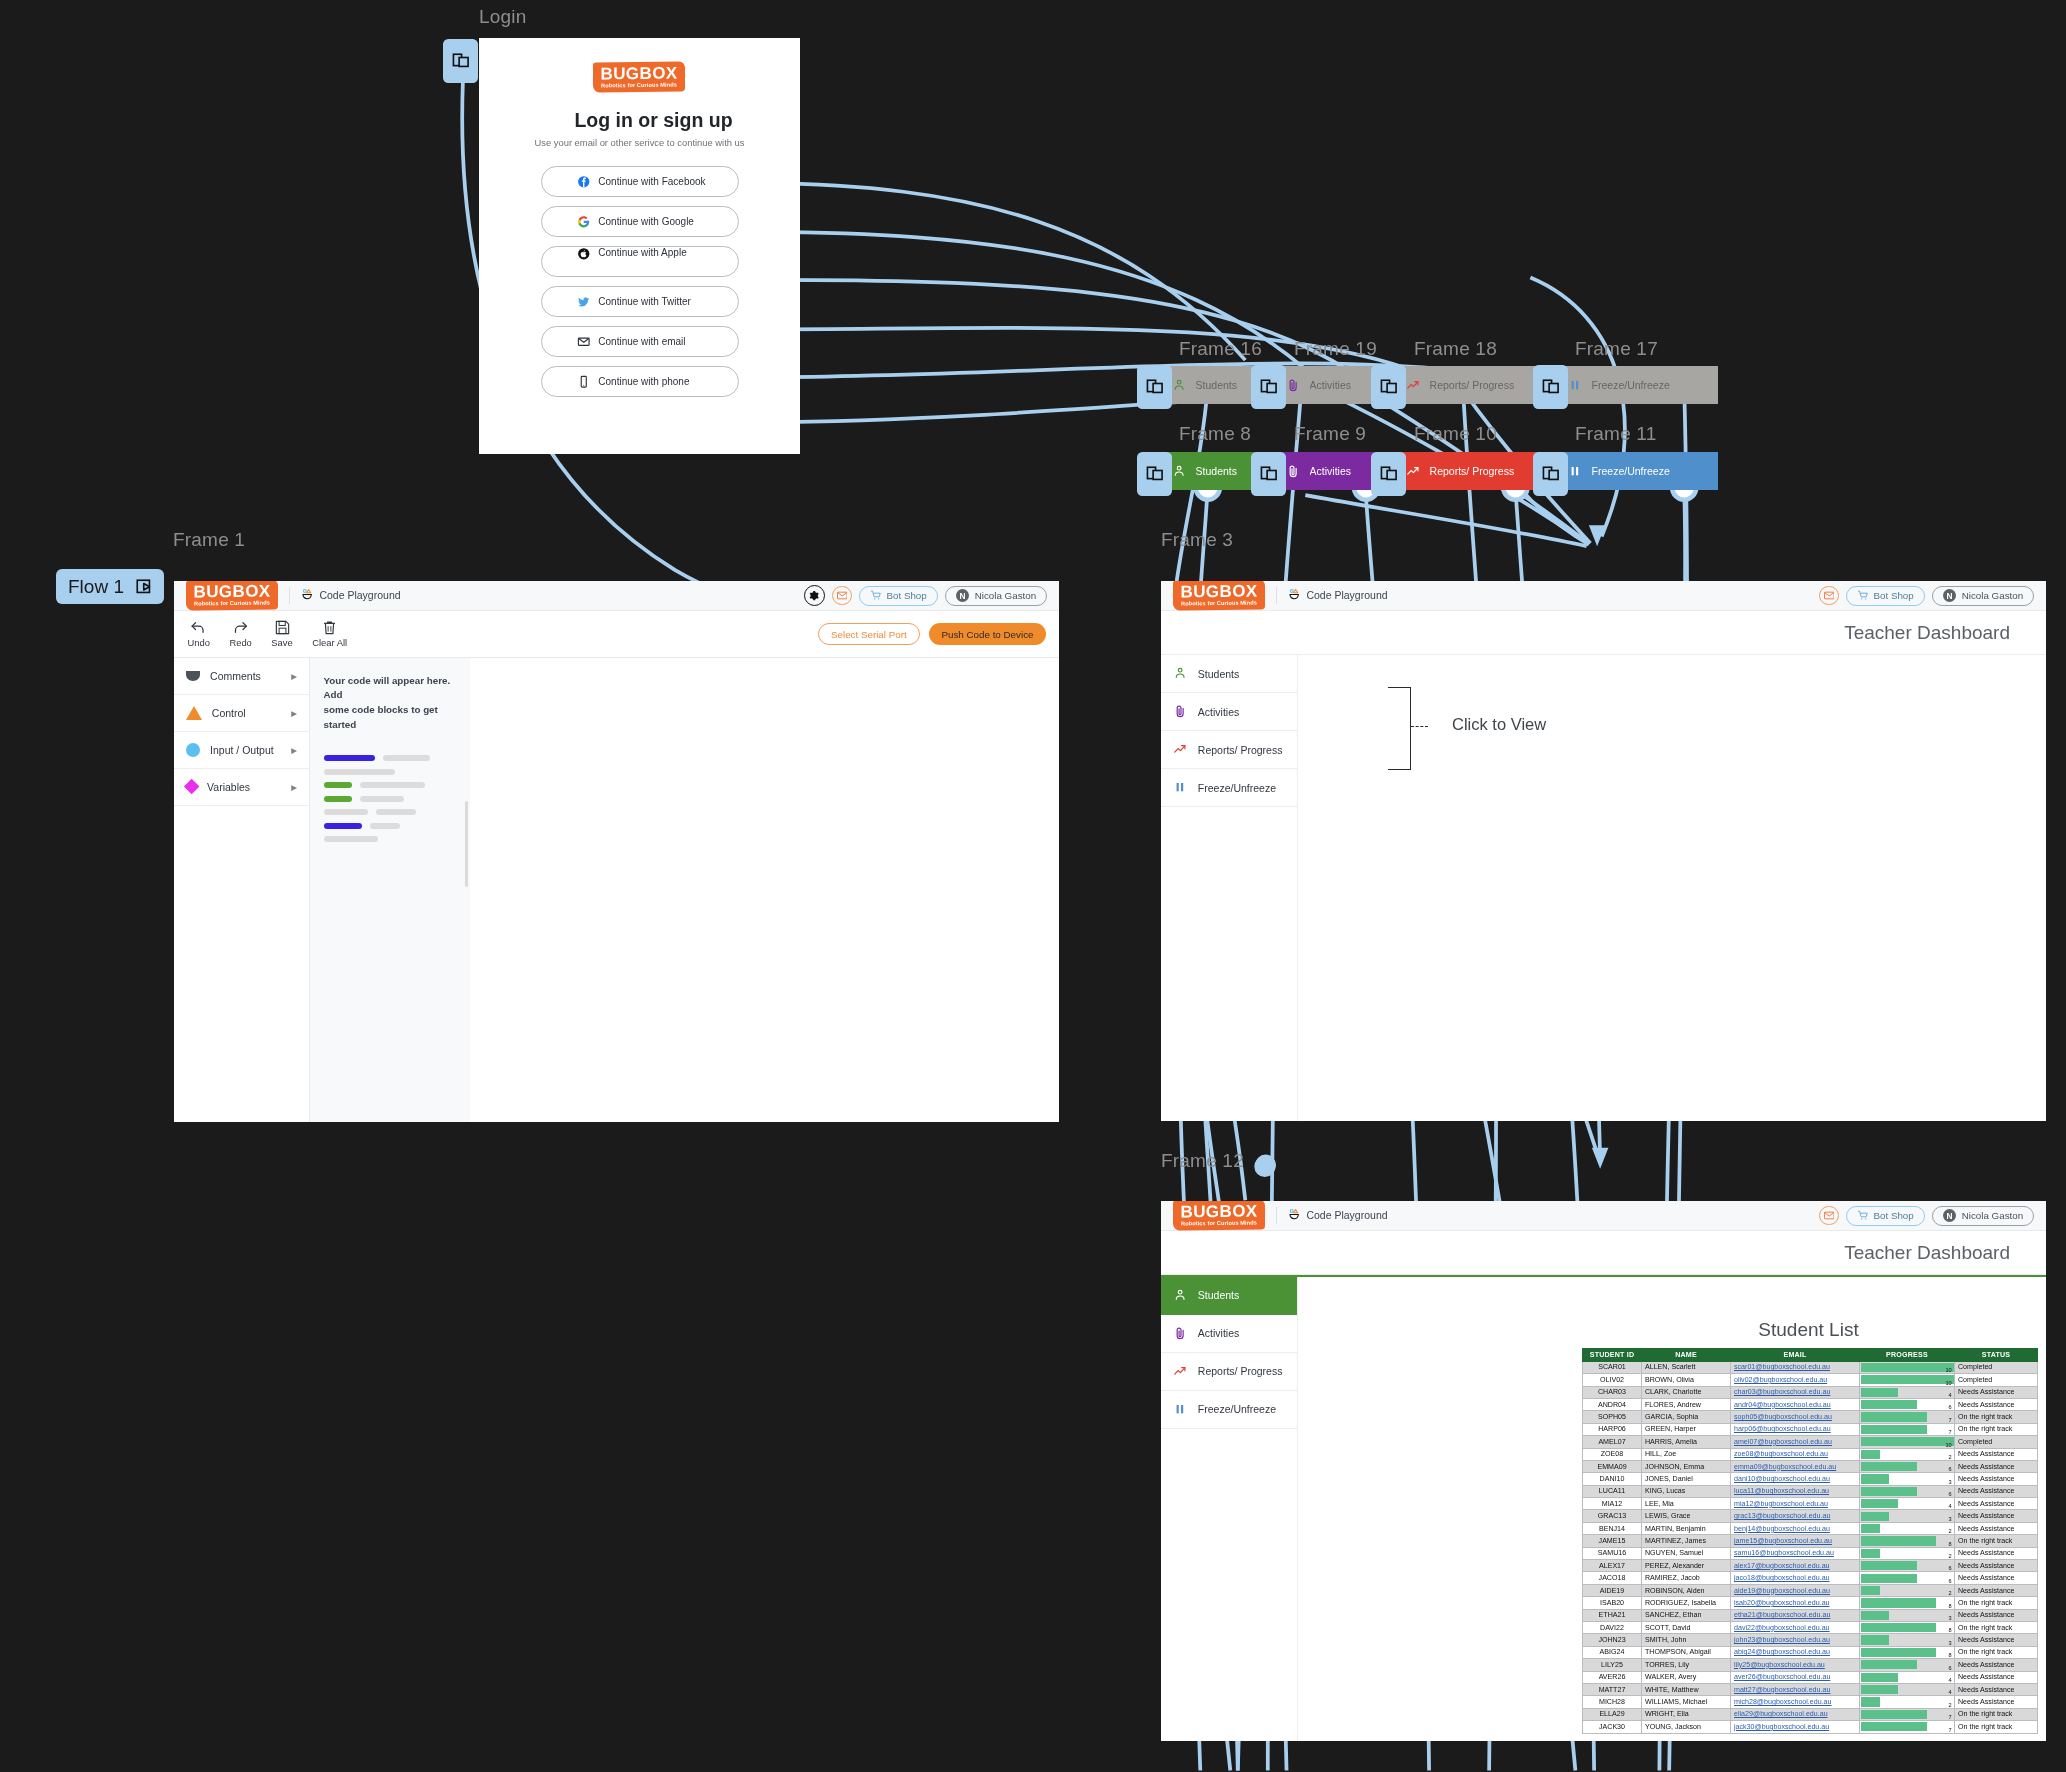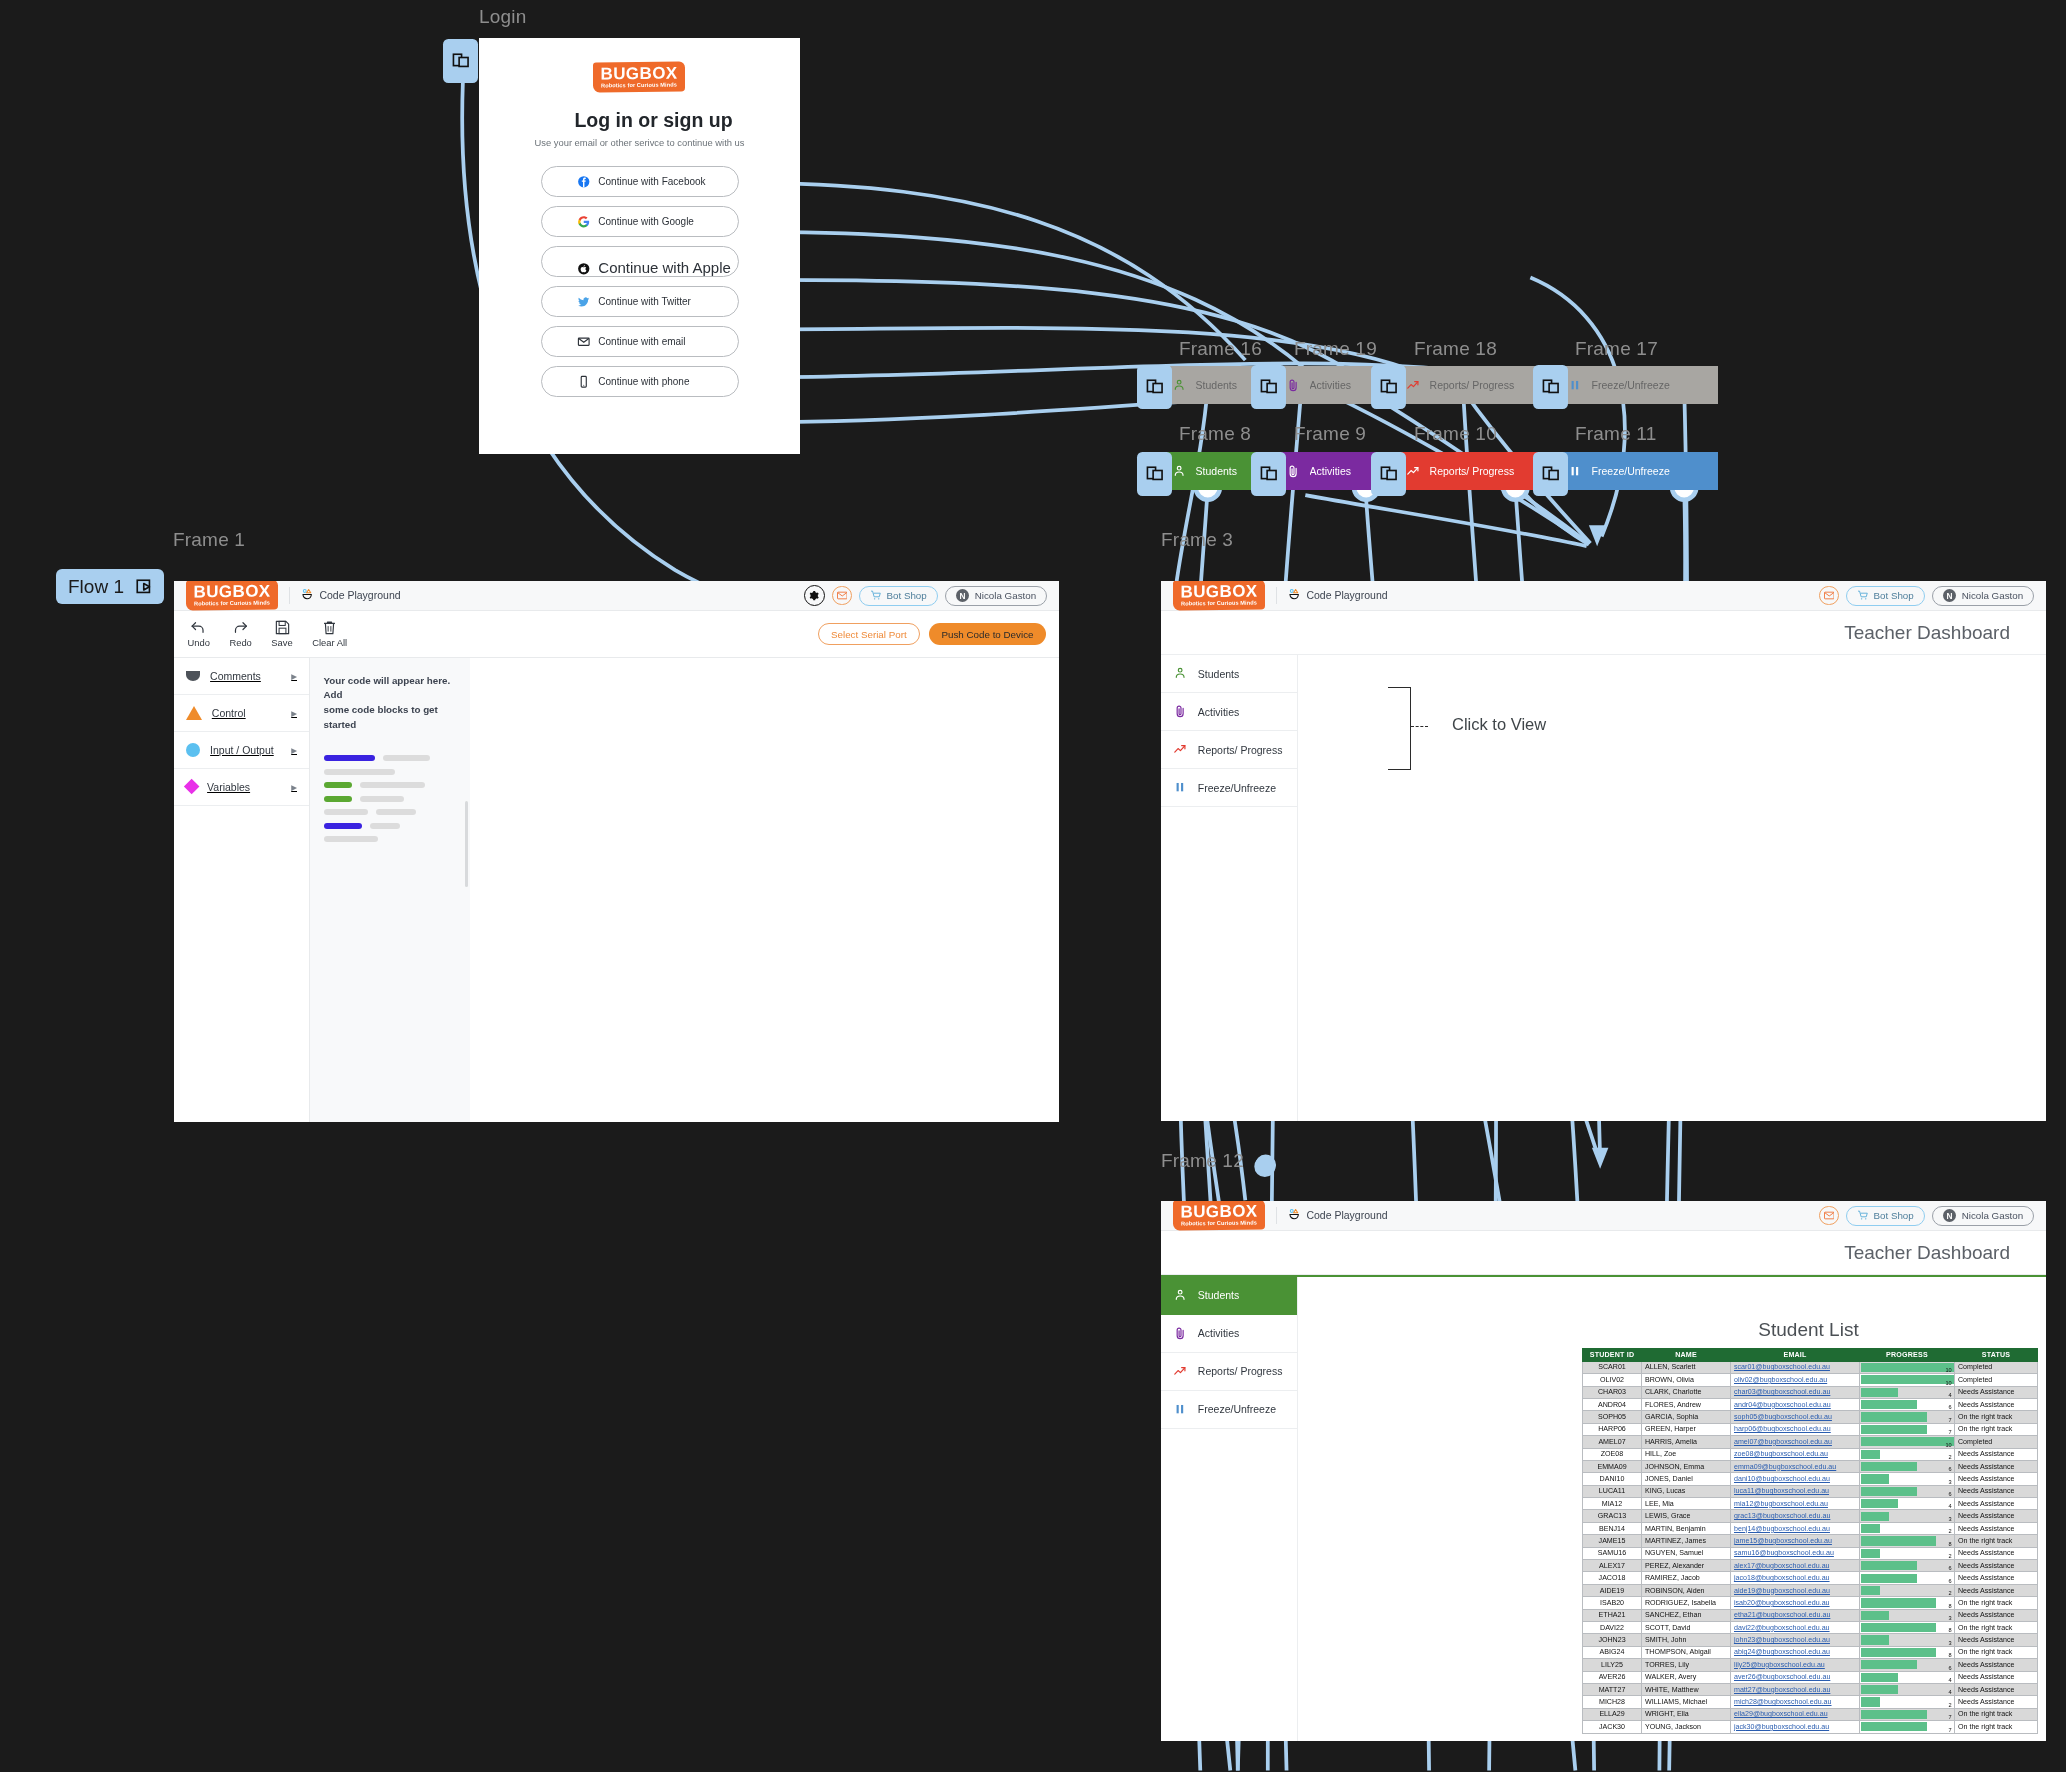--- a/index.html
+++ b/index.html
@@ -80,21 +80,21 @@
   .f1-actions { margin-left:auto; display:flex; align-items:center; gap:9.8px; }
   .btn-outline {
     height:22px; border-radius:12px; border:1px solid #f0a060; color:#ef8b3a;
     font-size:9.8px; display:flex; align-items:center; padding:0 12px;
   }
   .btn-solid {
     height:22px; border-radius:12px; background:#ef8b2a; color:#2b2b2b;
     font-size:9.8px; display:flex; align-items:center; padding:0 12px;
   }
   .f1-body { display:flex; height:465px; }
-  .f1-side { width:136px; border-right:0.8px solid #e8eaec; background:#fff;text-decoration:underline; }
+  .f1-side { width:136px; border-right:0.8px solid #e8eaec; background:#fff; }
   .cat {
     height:37px; display:flex; align-items:center; gap:9.8px; padding:0 12px;
     border-bottom:0.8px solid #eceef0; font-size:10.5px; color:#31373f;
   }
   .cat .car { margin-left:auto; color:#7b828b; font-size:7.5px; }
   .sw { width:14.3px; height:14.3px; flex:none; }
   .sw.comments { background:#4d5259; border-radius:0 0 30px 30px / 0 0 25.5px 25.5px; height:9.8px; }
   .sw.control { width:0; height:0; background:none; border-left:8.3px solid transparent;
     border-right:8.3px solid transparent; border-bottom:14.3px solid #ef8b2a; }
   .sw.io { border-radius:50%; background:#5bc0f0; }
@@ -285,21 +285,21 @@
           <span style="display:flex">
             <svg width="13.5" height="13.5" viewBox="0 0 24 24">
               <path d="M21.6 12.23c0-.7-.06-1.38-.18-2.03H12v3.84h5.38a4.6 4.6 0 0 1-2 3.02v2.5h3.23c1.9-1.74 2.99-4.3 2.99-7.33z" fill="#4285f4"></path>
               <path d="M12 22c2.7 0 4.97-.9 6.62-2.43l-3.23-2.51c-.9.6-2.04.96-3.39.96-2.6 0-4.81-1.76-5.6-4.13H3.06v2.6A10 10 0 0 0 12 22z" fill="#34a853"></path>
               <path d="M6.4 13.89a6 6 0 0 1 0-3.78V7.5H3.06a10 10 0 0 0 0 9z" fill="#fbbc05"></path>
               <path d="M12 5.98c1.47 0 2.79.51 3.83 1.5l2.86-2.86C16.96 2.99 14.7 2 12 2A10 10 0 0 0 3.06 7.5l3.34 2.6C7.19 7.74 9.4 5.98 12 5.98z" fill="#ea4335"></path>
             </svg>
           </span>
           <span>Continue with Google</span>
         </div>
-        <div class="login-btn" style="width: 198px; height: 31px; border: 1px solid rgb(185, 188, 192); border-radius: 16.5px; display: flex; align-items: flex-end; gap: 8.3px; padding-left: 35px; font-size: 15px; color: rgb(44, 49, 56); background: rgb(255, 255, 255);">
+        <div class="login-btn" style="width: 198px; height: 31px; border: 1px solid rgb(185, 188, 192); border-radius: 16.5px; display: flex; align-items: flex-start; gap: 8.3px; padding-left: 35px; font-size: 10px; color: rgb(44, 49, 56); background: rgb(255, 255, 255);">
           <span style="display:flex">
             <svg width="13.5" height="13.5" viewBox="0 0 24 24">
               <circle cx="12" cy="12" r="10" fill="#111"></circle>
               <path d="M15 12.6c0-1.6 1.3-2.4 1.36-2.44-.74-1.08-1.9-1.23-2.3-1.25-.98-.1-1.92.58-2.41.58s-1.26-.57-2.07-.55c-1.07.02-2.05.62-2.6 1.57-1.11 1.92-.29 4.76.79 6.32.53.76 1.16 1.62 1.98 1.59.79-.03 1.1-.51 2.06-.51.96 0 1.23.51 2.07.5.86-.02 1.4-.78 1.93-1.55.61-.89.86-1.75.87-1.79-.02-.01-1.67-.64-1.68-2.47z" fill="#fff"></path>
               <path d="M13.4 7.5c.43-.53.73-1.26.65-1.99-.62.03-1.39.42-1.84.94-.4.47-.76 1.22-.66 1.94.7.05 1.41-.36 1.85-.89z" fill="#fff"></path>
             </svg>
           </span>
           <span>Continue with Apple</span>
         </div>
         <div class="login-btn" style="width: 198px; height: 31px; border: 1px solid rgb(185, 188, 192); border-radius: 16.5px; display: flex; align-items: center; gap: 8.3px; padding-left: 35px; font-size: 10px; color: rgb(44, 49, 56); background: rgb(255, 255, 255);">

